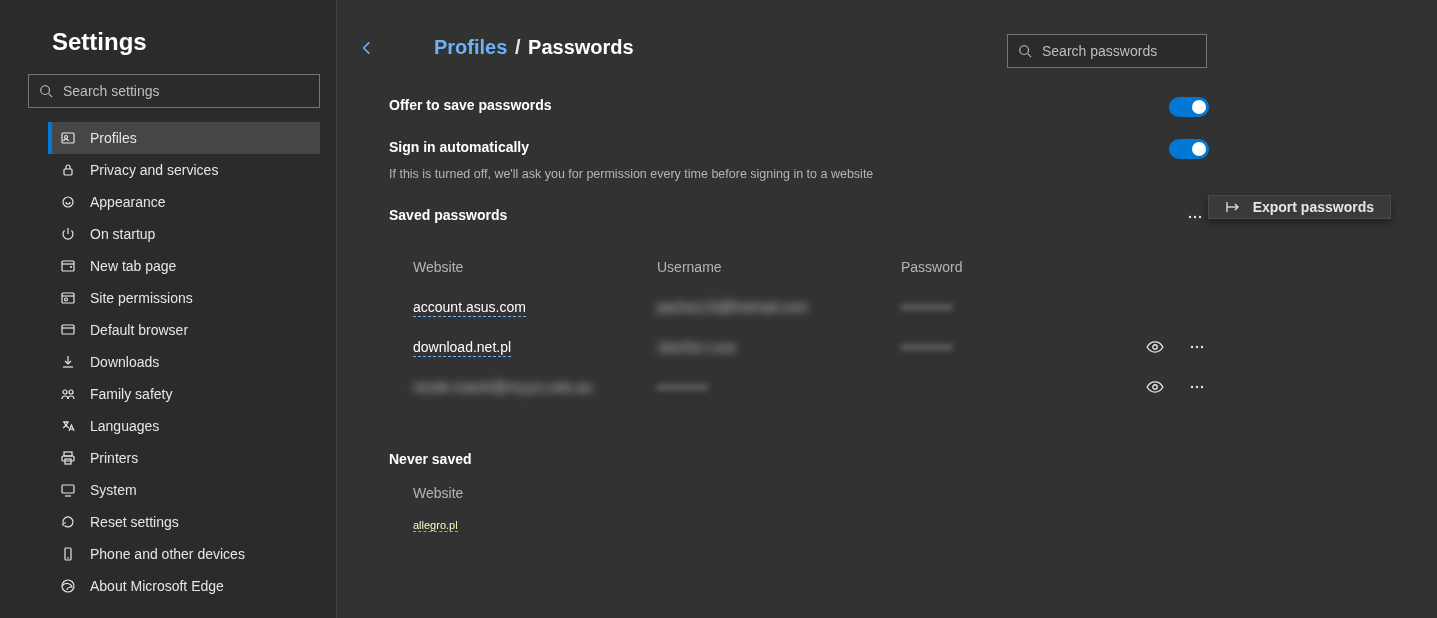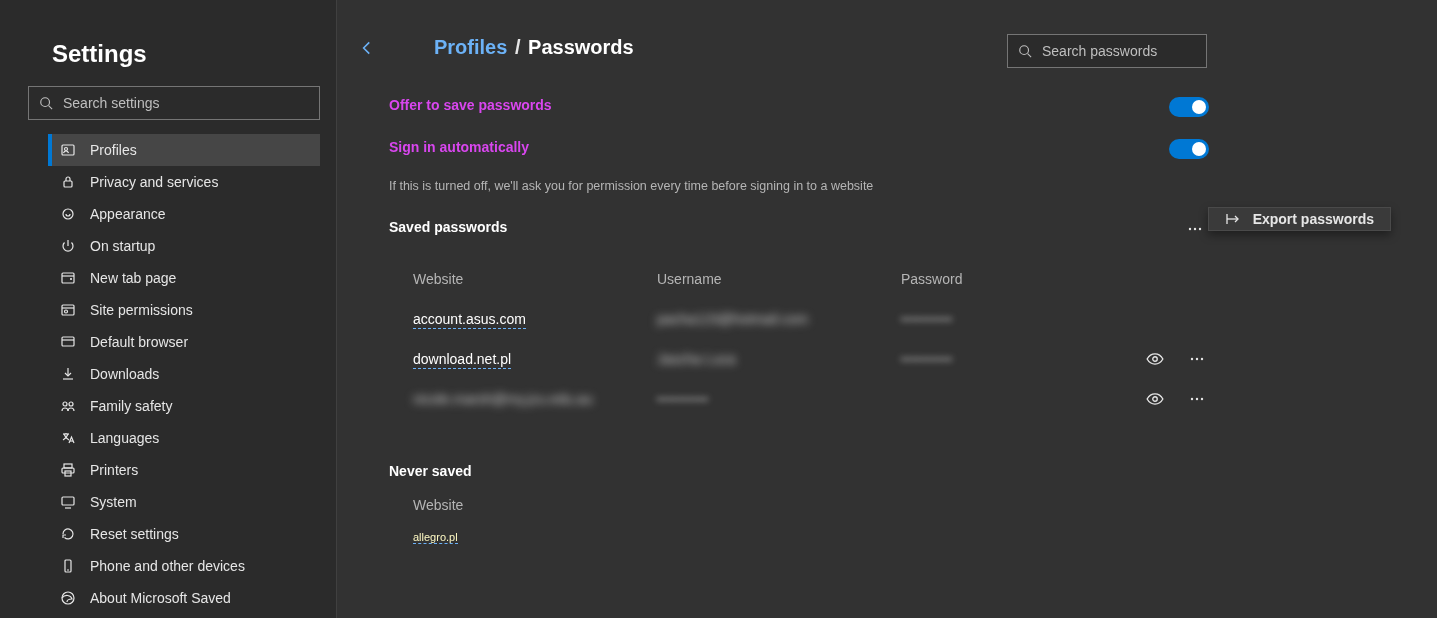--- a/index.html
+++ b/index.html
@@ -9,21 +9,21 @@
     background: #323232;
     color: #e6e6e6;
     display: flex;
   }
 
   
   .sidebar {
     width: 337px;
     background: #2b2b2b;
     border-right: 1px solid #404040;
-    padding: 40px 0 0 0;
+    padding: 28px 0 0 0;
   }
   .sidebar-title {
     font-size: 24px;
     font-weight: 600;
     color: #fff;
     padding: 0 0 18px 52px;
   }
   .search-box {
     margin: 0 16px 10px 28px;
     display: flex;
@@ -103,22 +103,22 @@
   }
   .search-top input {
     flex:1; background:transparent; border:none; outline:none;
     color:#e6e6e6; font-size:14px; margin-left:10px;
   }
   .search-top input::placeholder { color:#bfbfbf; }
 
   .content { margin-left: 52px; margin-top: 38px; width: 820px; }
 
   .setting-row { position: relative; margin-bottom: 26px; }
-  .setting-title { font-size: 14px; font-weight: 600; color: #d946ef; }
-  .setting-desc  { font-size: 12.5px; color: #b5b5b5; margin-top: 24px; }
+  .setting-title { font-size: 14px; font-weight: 600; color: #ffffff; }
+  .setting-desc  { font-size: 12.5px; color: #b5b5b5; margin-top: 12px; }
   .toggle { position: absolute; right: 0; top: 0; }
 
   .toggle-sw {
     width: 40px; height: 20px; border-radius: 10px;
     background: #0078d4; position: relative; cursor: pointer;
   }
   .toggle-sw::after {
     content:""; position:absolute; top:3px; right:3px;
     width:14px; height:14px; border-radius:50%; background:#fff;
   }
@@ -322,21 +322,21 @@
         </span>
       <span>Phone and other devices</span>
     </div>
     <div class="nav-item">
       <span class="ico">
           <svg width="16" height="16" viewBox="0 0 16 16" fill="none" stroke="#e6e6e6" stroke-width="1.2">
             <circle cx="8" cy="8" r="6"></circle>
             <path d="M2 8c3-4 9-3 10 1-3 0-5 1-5 3"></path>
           </svg>
         </span>
-      <span>About Microsoft Saved</span>
+      <span>About Microsoft Edge</span>
     </div>
   </nav>
 </aside>
 
 <main class="main">
 
   <div class="topbar">
     <span class="back-arrow">
       <svg width="18" height="18" viewBox="0 0 16 16" fill="none" stroke="#6cb2f7" stroke-width="1.4">
           <path d="M10 3 5 8l5 5"></path>

